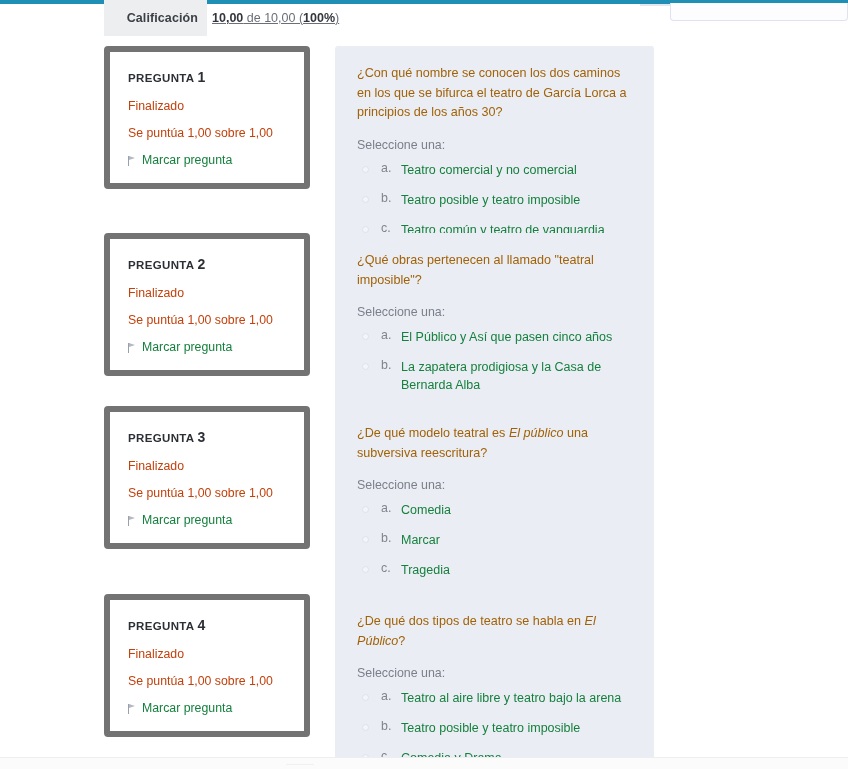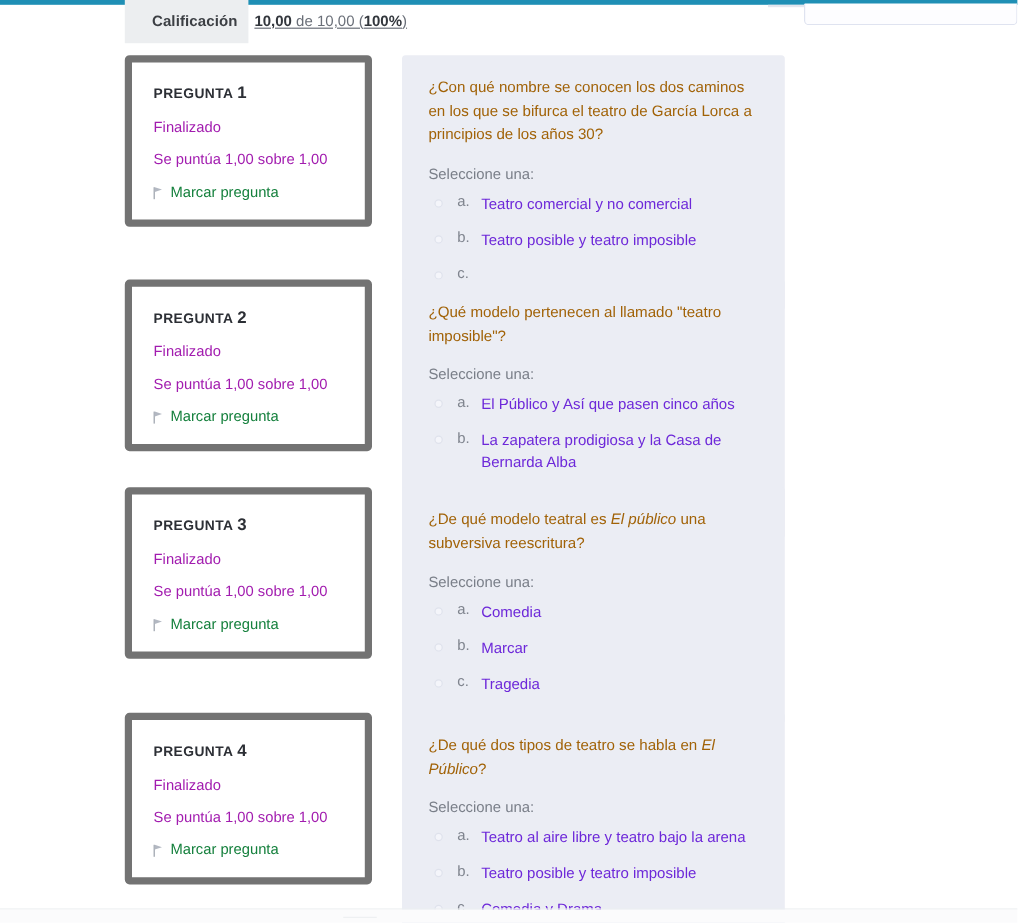--- a/index.html
+++ b/index.html
@@ -98,21 +98,21 @@
     margin: 0 0 14px 0;
     white-space: nowrap;
   }
   .q-title .qnum {
     font-size: 14px;
     font-weight: bold;
     letter-spacing: 0;
   }
   .q-state, .q-points {
     font-size: 12.3px;
-    color: #a21caf;
+    color: #c2410c;
     margin: 0 0 13px 0;
     white-space: nowrap;
   }
   .q-flag {
     font-size: 12.3px;
     color: #15803d;
     display: flex;
     align-items: center;
     gap: 5px;
     white-space: nowrap;
@@ -183,21 +183,21 @@
     background: #f4f5fa;
   }
   .opt-letter {
     flex: 0 0 auto;
     width: 20px;
     font-size: 12.4px;
     color: #7f848e;
   }
   .opt-text {
     font-size: 12.5px;
-    color: #6d28d9;
+    color: #15803d;
     line-height: 1.45;
   }
 
   
   .bottom-div {
     position: absolute;
     left: 0; top: 757px;
     width: 848px; height: 1px;
     background: #eceef1;
   }
@@ -250,36 +250,37 @@
             <span class="opt-text">Teatro comercial y no comercial</span>
           </li>
           <li class="opt">
             <span class="radio"></span>
             <span class="opt-letter">b.</span>
             <span class="opt-text">Teatro posible y teatro imposible</span>
           </li>
           <li class="opt">
             <span class="radio"></span>
             <span class="opt-letter">c.</span>
+            <span class="opt-text">Teatro común y teatro de vanguardia</span>
           </li>
         </ul>
       </div>
     </div>
   <div id="q2" class="qblock">
       <div class="info-card">
         <div class="q-title"><span>PREGUNTA</span> <span class="qnum">2</span></div>
         <div class="q-state">Finalizado</div>
         <div class="q-points">Se puntúa 1,00 sobre 1,00</div>
         <div class="q-flag">
           <span class="flag-icon"></span>
           <span>Marcar pregunta</span>
         </div>
       </div>
       <div class="q-panel">
-        <div class="q-text"><span>¿Qué modelo pertenecen al llamado "teatro imposible"?</span></div>
+        <div class="q-text"><span>¿Qué obras pertenecen al llamado "teatral imposible"?</span></div>
         <div class="sel-label">Seleccione una:</div>
         <ul class="opt-list">
           <li class="opt">
             <span class="radio"></span>
             <span class="opt-letter">a.</span>
             <span class="opt-text">El Público y Así que pasen cinco años</span>
           </li>
           <li class="opt">
             <span class="radio"></span>
             <span class="opt-letter">b.</span>

